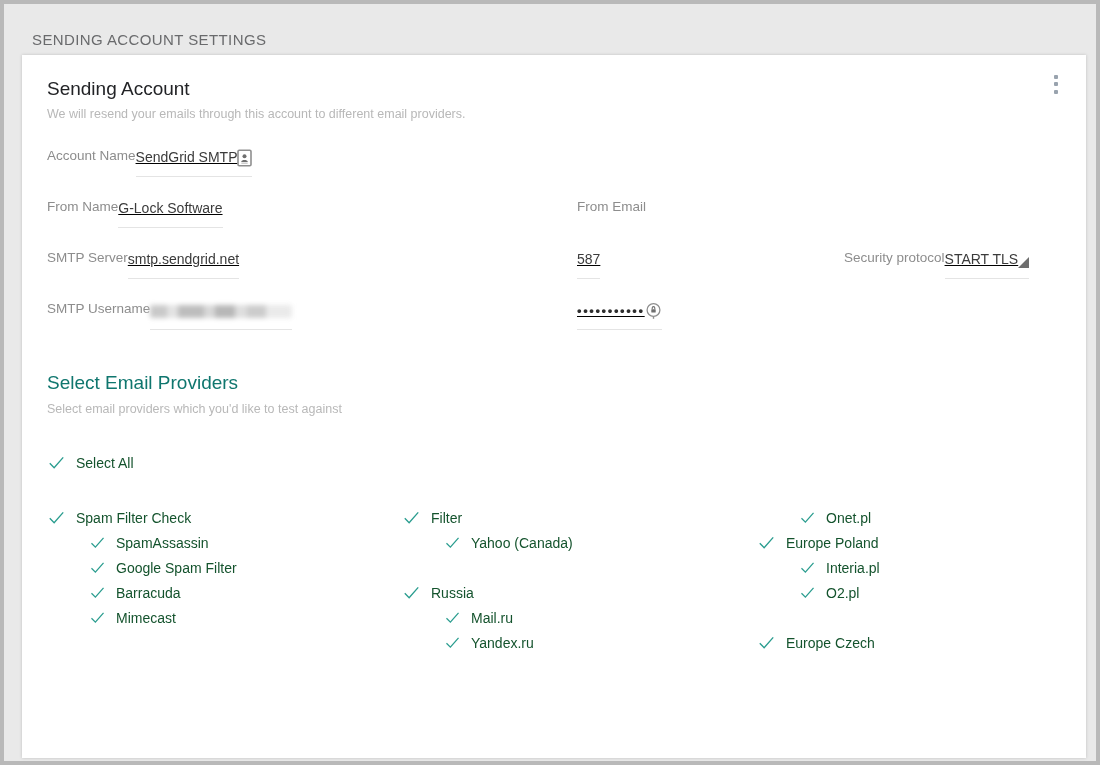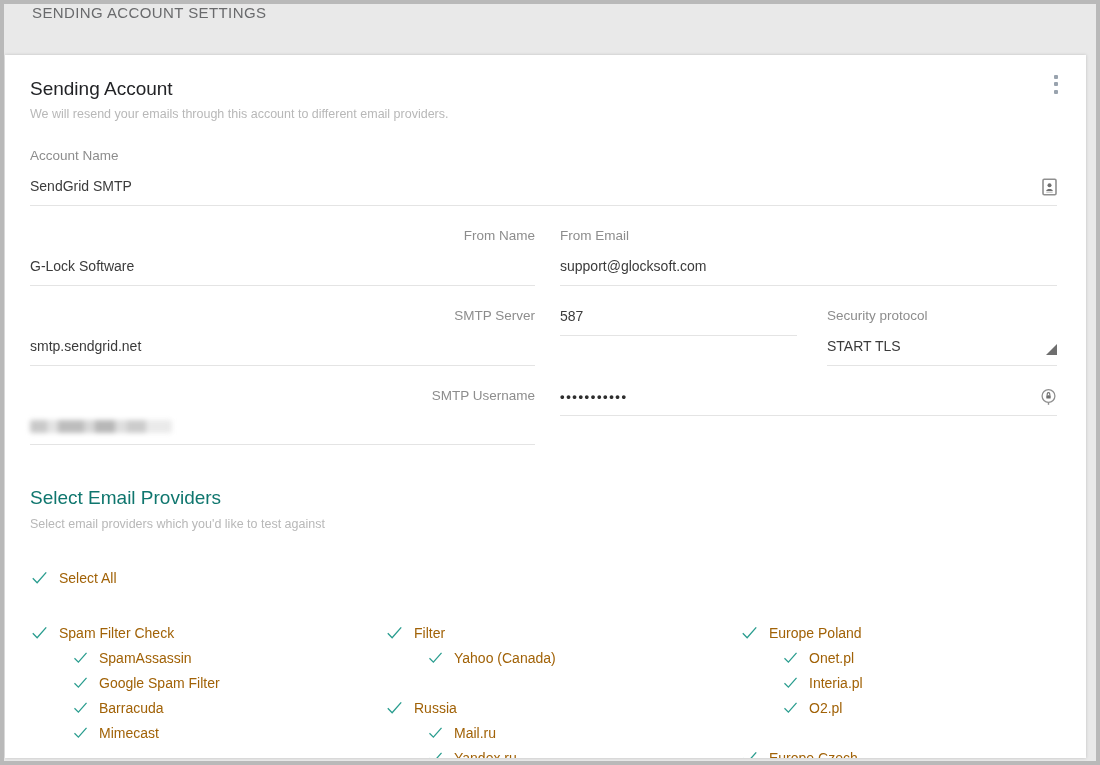--- a/index.html
+++ b/index.html
@@ -8,30 +8,30 @@
 
   .window{
     width:1100px; height:765px;
     border:4px solid #b9b9b9;
     background:#e9e9e9;
     display:flex; flex-direction:column;
     overflow:hidden;
   }
   .titlebar{
     flex:0 0 44px;
-    display:flex; align-items:flex-start;
+    display:flex; align-items:flex-end;
     padding-left:28px;
     background:#e9e9e9;
   }
   .titlebar span{
     font-size:15px; color:#696a6c; letter-spacing:0.4px;
   }
   .card{
     flex:1;
-    margin:7px 10px 3px 1px;
+    margin:7px 10px 3px 18px;
     background:#ffffff;
     box-shadow:0 0 3px rgba(0,0,0,0.18);
     position:relative;
     padding:22px 29px 0 25px;
     overflow:hidden;
   }
   .kebab{
     position:absolute; top:16px; right:26px;
     display:flex; flex-direction:column; align-items:center;
     cursor:pointer; padding:2px;
@@ -41,33 +41,34 @@
     background:#99a3ae; margin:1.8px 0; display:block;
   }
   h1{
     font-size:19px; line-height:24px; font-weight:500; color:#222326;
   }
   .sub{
     font-size:12.5px; line-height:17px; color:#b8b8b8; margin-top:5px;
   }
   .frow{ display:flex; margin-top:21px; }
   .frow.first{ margin-top:24px; }
-  .field{ display:flex; flex-direction:column; }
+  .field{ display:flex; }
   .field.w-full{ flex:1; }
   .field.w-half-l{ flex:0 0 505px; margin-right:25px;text-align:right; }
   .field.w-half-r{ flex:1; }
   .field.w-port{ flex:0 0 237px; margin-right:30px; }
   .field.w-sec{ flex:1; }
   .flabel{
     font-size:13.5px; line-height:18px; color:#8d8d8d; margin-bottom:12px;
   }
   .fline{
     display:flex; align-items:flex-end; justify-content:space-between;
     border-bottom:1px solid #e4e4e4; padding-bottom:9px; min-height:28px;
     cursor:text;
+    text-decoration:underline;
   }
   .fvalue{
     font-size:14px; line-height:19px; color:#3b3b3b;
   }
   .dots{
     font-size:13px; letter-spacing:1.6px; color:#2e2e2e; font-weight:bold;
     line-height:19px;
   }
   .redacted{
     width:142px; height:13px; margin-bottom:2px;
@@ -89,21 +90,21 @@
   .columns{ display:flex; margin-top:30px; }
   .col{ flex:0 0 355px; }
   .col:last-child{ flex:1; }
   .pgroup{ margin-bottom:25px; }
   .prow{
     display:flex; align-items:center; height:25px; cursor:pointer;
   }
   .prow.child{ padding-left:42px; }
   .chk{ flex:0 0 auto; margin-right:10px; }
   .plabel{
-    font-size:14px; color:#a16207;
+    font-size:14px; color:#14532d;
   }
 </style>
 </head>
 <body>
 
 <div class="window">
 
   <div class="titlebar">
     <span>SENDING ACCOUNT SETTINGS</span>
   </div>
@@ -138,23 +139,20 @@
 
     <div class="frow">
       <div class="field w-half-l">
         <div class="flabel">From Name</div>
         <div class="fline">
           <span class="fvalue">G-Lock Software</span>
         </div>
       </div>
       <div class="field w-half-r">
         <div class="flabel">From Email</div>
-        <div class="fline">
-          <span class="fvalue">support@glocksoft.com</span>
-        </div>
       </div>
     </div>
 
     <div class="frow">
       <div class="field w-half-l">
         <div class="flabel">SMTP Server</div>
         <div class="fline">
           <span class="fvalue">smtp.sendgrid.net</span>
         </div>
       </div>
@@ -274,31 +272,31 @@
             <svg class="chk" width="17" height="17" viewBox="0 0 24 24">
                 <path d="M3.5 13 L9 18.5 L20.5 5.5" fill="none" stroke="#2a9d8f" stroke-width="1.8"></path>
               </svg>
             <span class="plabel">Yandex.ru</span>
           </div>
         </div>
       </div>
 
       <div class="col">
         <div class="pgroup">
+          <div class="prow child">
+            <svg class="chk" width="17" height="17" viewBox="0 0 24 24">
+                <path d="M3.5 13 L9 18.5 L20.5 5.5" fill="none" stroke="#2a9d8f" stroke-width="1.8"></path>
+              </svg>
+            <span class="plabel">Onet.pl</span>
+          </div>
           <div class="prow">
             <svg class="chk" width="19" height="19" viewBox="0 0 24 24">
                 <path d="M3.5 13 L9 18.5 L20.5 5.5" fill="none" stroke="#2a9d8f" stroke-width="1.7"></path>
               </svg>
             <span class="plabel">Europe Poland</span>
-          </div>
-          <div class="prow child">
-            <svg class="chk" width="17" height="17" viewBox="0 0 24 24">
-                <path d="M3.5 13 L9 18.5 L20.5 5.5" fill="none" stroke="#2a9d8f" stroke-width="1.8"></path>
-              </svg>
-            <span class="plabel">Onet.pl</span>
           </div>
           <div class="prow child">
             <svg class="chk" width="17" height="17" viewBox="0 0 24 24">
                 <path d="M3.5 13 L9 18.5 L20.5 5.5" fill="none" stroke="#2a9d8f" stroke-width="1.8"></path>
               </svg>
             <span class="plabel">Interia.pl</span>
           </div>
           <div class="prow child">
             <svg class="chk" width="17" height="17" viewBox="0 0 24 24">
                 <path d="M3.5 13 L9 18.5 L20.5 5.5" fill="none" stroke="#2a9d8f" stroke-width="1.8"></path>

